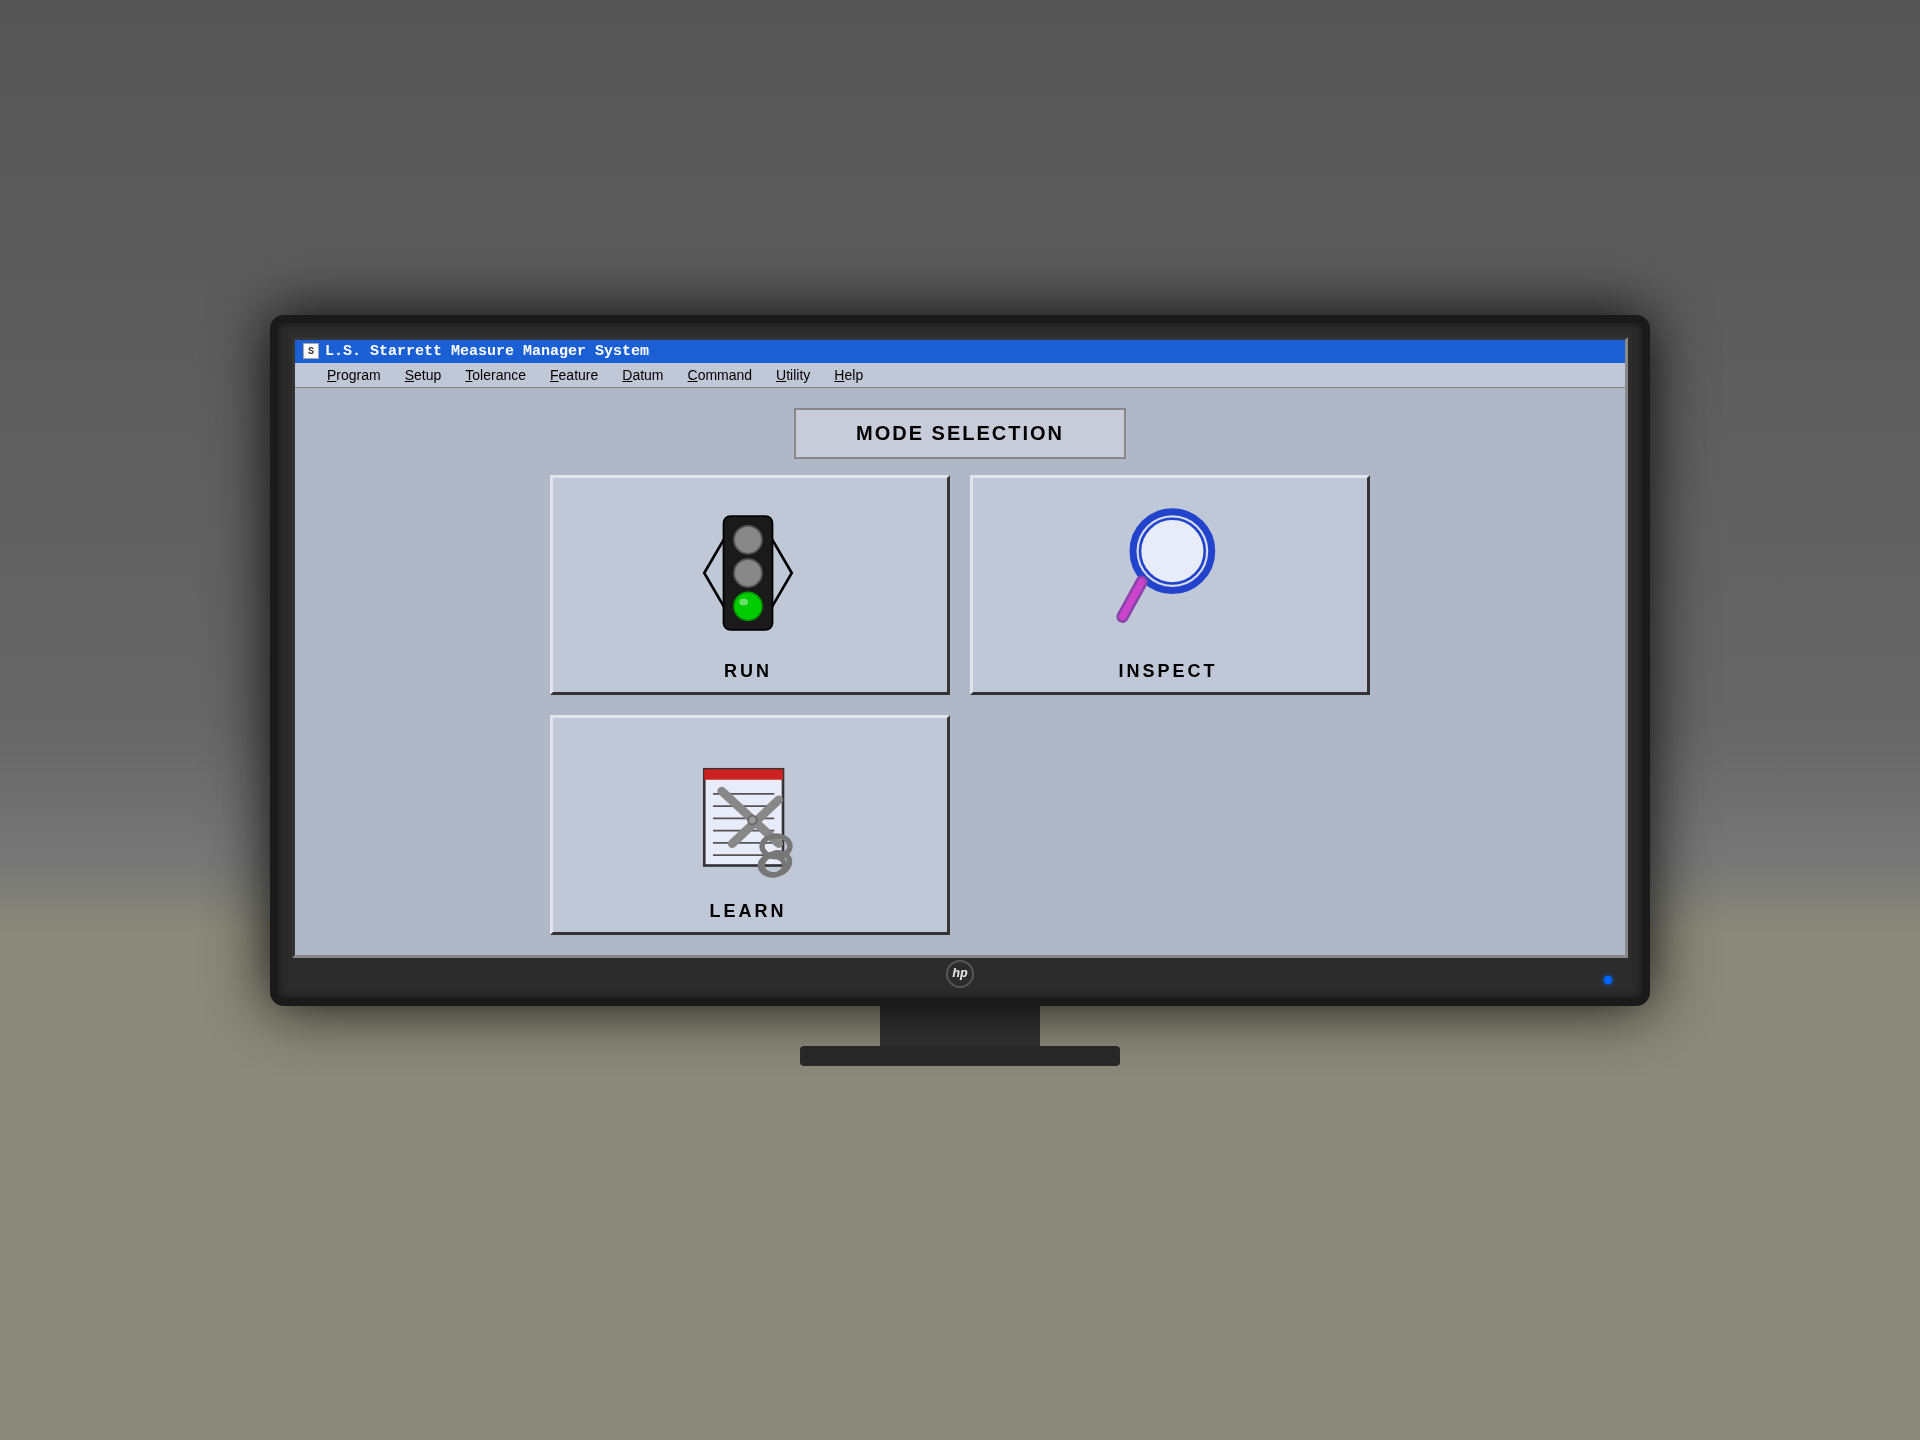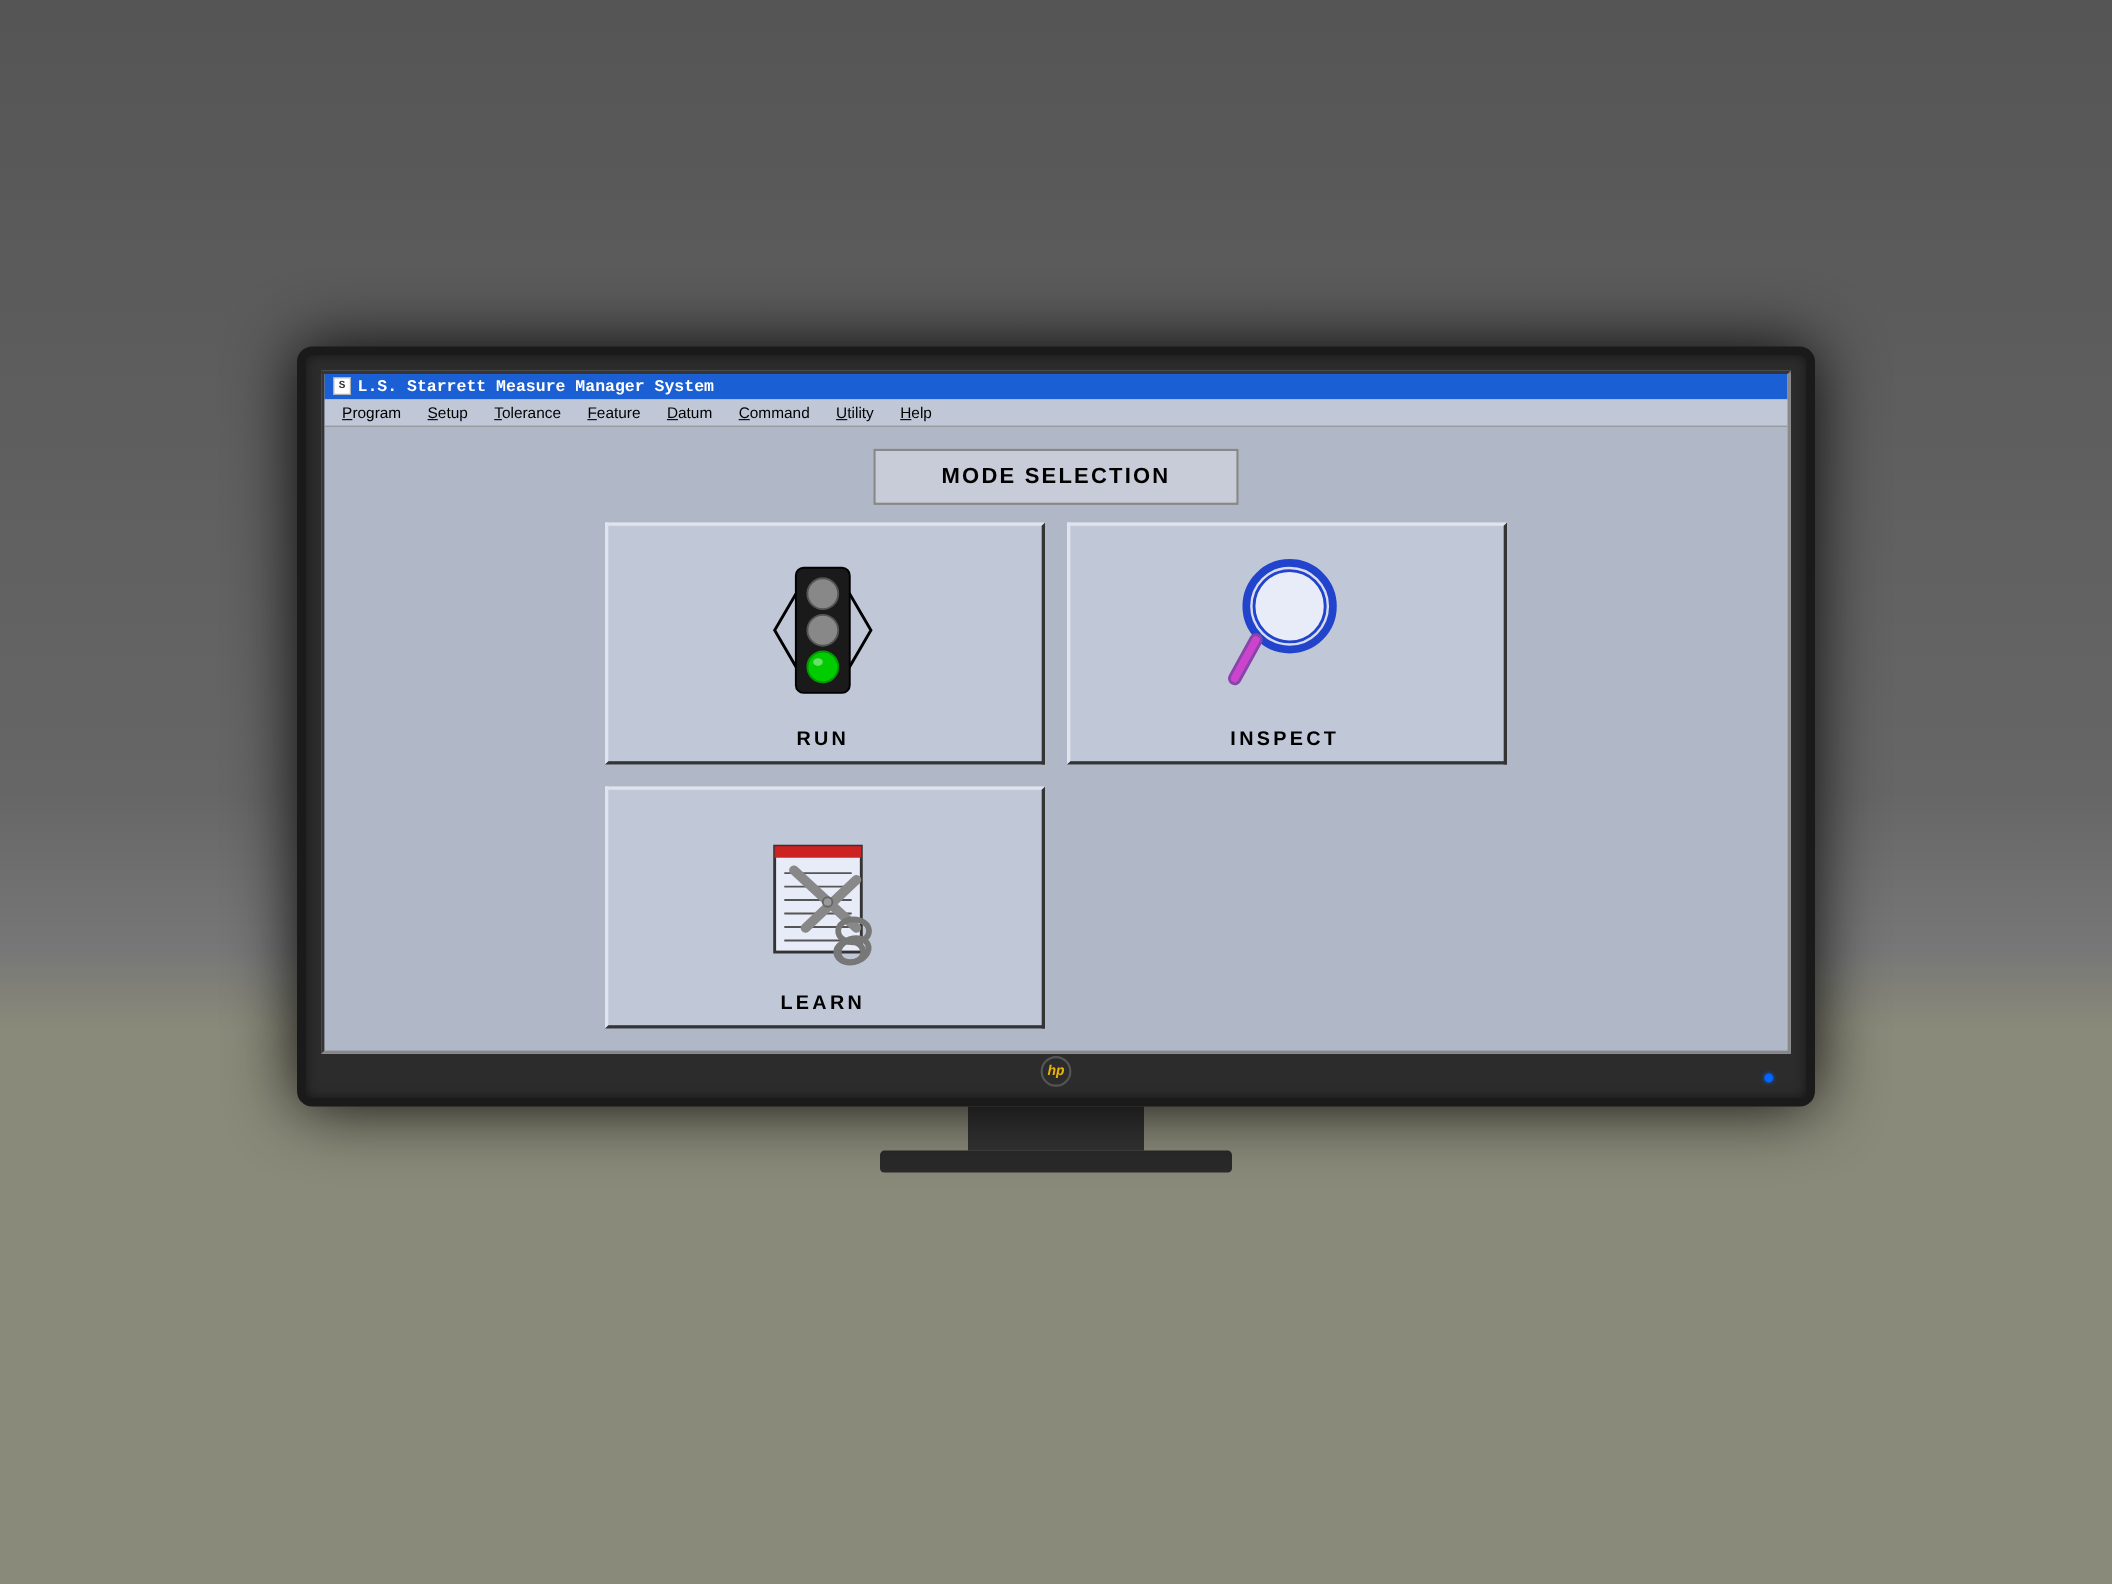--- a/index.html
+++ b/index.html
@@ -44,21 +44,21 @@
       display: flex;
       align-items: center;
       justify-content: center;
       color: #333;
     }
 
     .menu-bar {
       background: #c0c8d8;
       display: flex;
       gap: 0;
-      padding: 2px 4px;
+      padding: 2px 20px;
       border-bottom: 1px solid #888;
       font-size: 14px;
       font-family: Arial, sans-serif;
     }
 
     .menu-item {
       padding: 2px 12px;
       cursor: pointer;
       color: #000;
       text-decoration: none;
@@ -193,21 +193,21 @@
 
     .hp-circle {
       width: 28px;
       height: 28px;
       border: 2px solid #555;
       border-radius: 50%;
       display: flex;
       align-items: center;
       justify-content: center;
       font-size: 13px;
-      color: #eab308;
+      color: #e5e5e5;
       font-style: italic;
     }
 
     .power-led {
       position: absolute;
       bottom: 14px;
       right: 30px;
       width: 8px;
       height: 8px;
       background: #0066ff;

